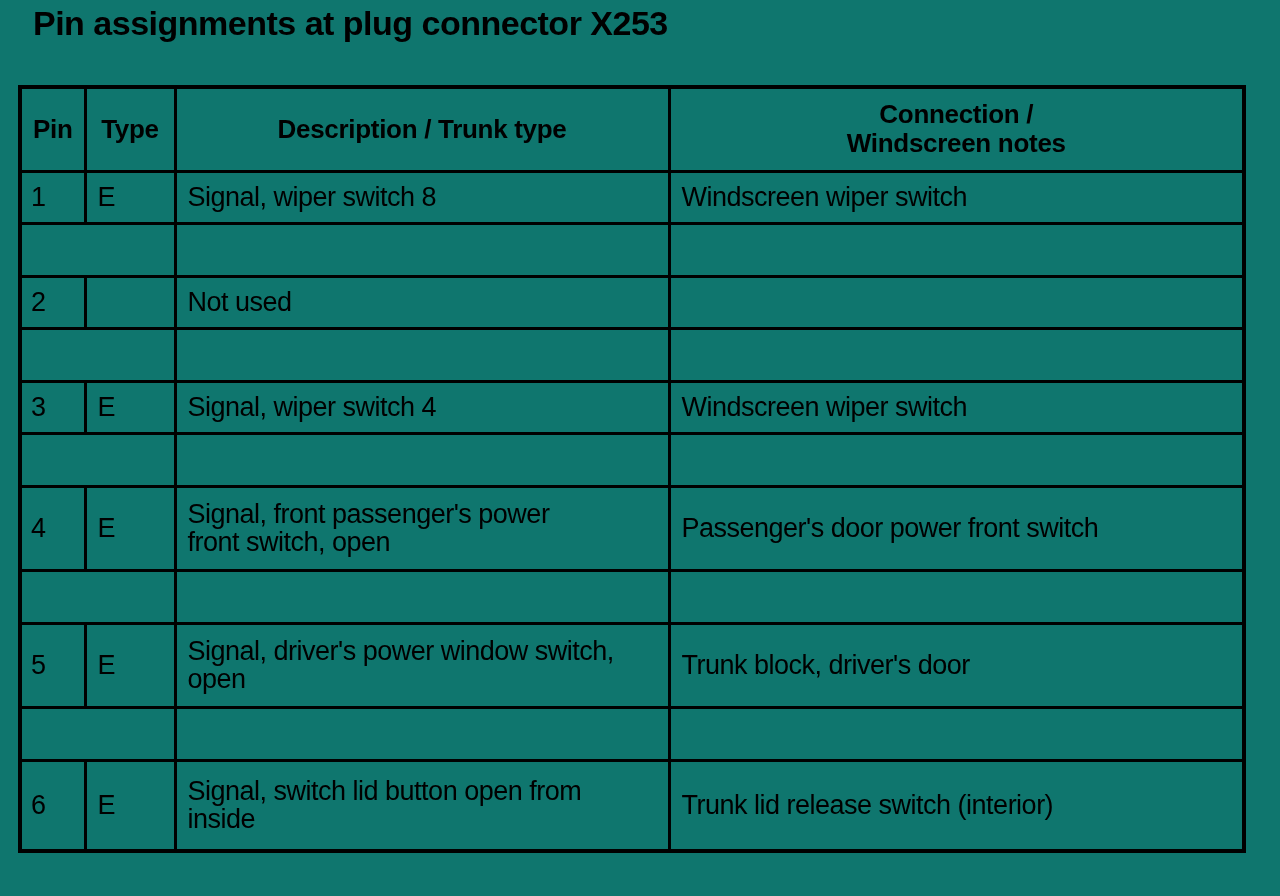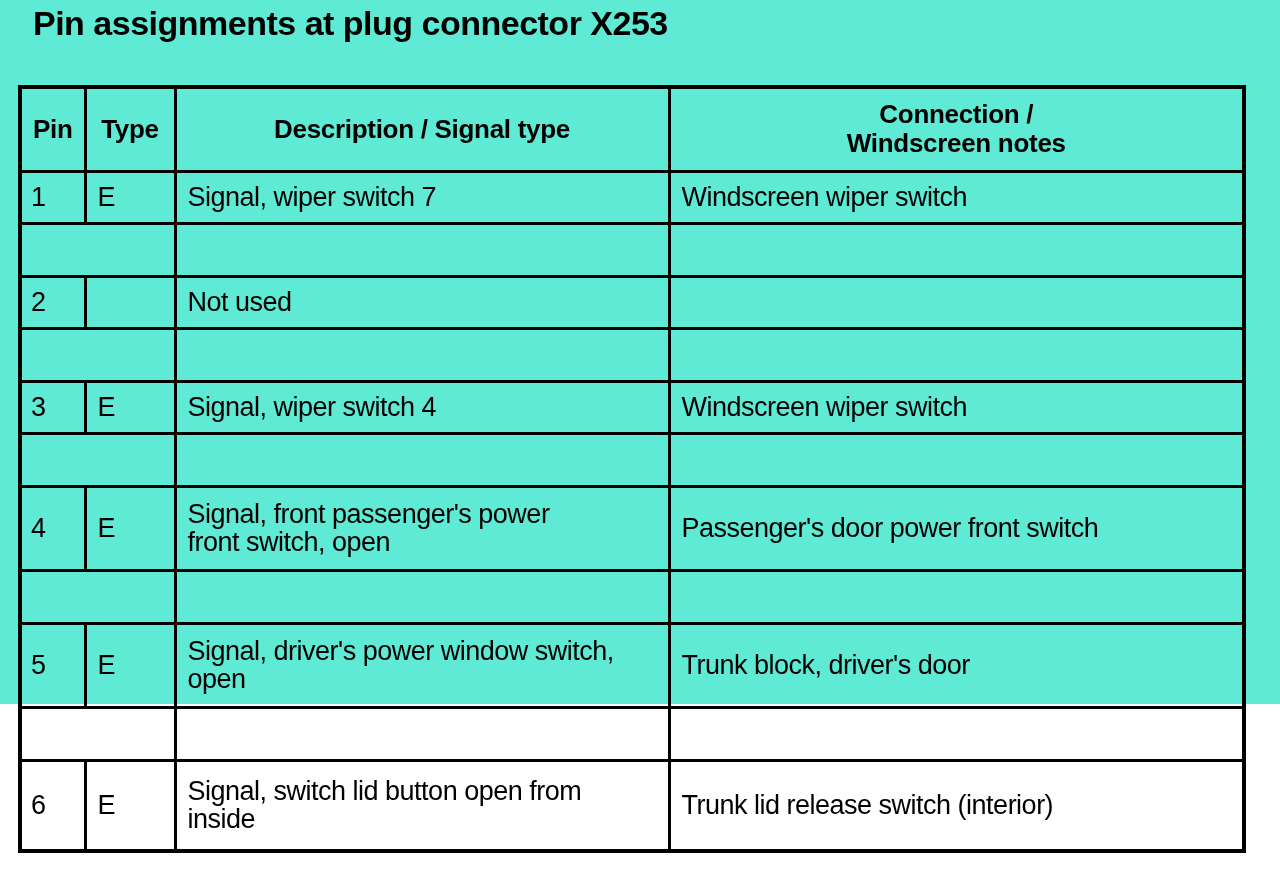--- a/index.html
+++ b/index.html
@@ -10,22 +10,22 @@
   body {
     width: 1280px;
     height: 896px;
     font-family: "Liberation Sans", sans-serif;
     color: #000000;
     overflow: hidden;
   }
   .page {
     position: relative;
     width: 1280px;
-    height: 704px;
-    background: #5eead4;
+    height: 896px;
+    background: #0f766e;
   }
   .title {
     position: absolute;
     left: 33px;
     top: 4px;
     font-size: 34px;
     font-weight: bold;
     letter-spacing: -0.5px;
     white-space: nowrap;
   }
@@ -78,30 +78,30 @@
     <colgroup>
       <col style="width:65px">
       <col style="width:90px">
       <col style="width:494px">
       <col style="width:575px">
     </colgroup>
     <thead>
       <tr class="hhdr">
         <th>Pin</th>
         <th>Type</th>
-        <th>Description / Signal type</th>
+        <th>Description / Trunk type</th>
         <th class="pre">Connection /
 Windscreen notes</th>
       </tr>
     </thead>
     <tbody>
       <tr class="hrow">
         <td class="pin">1</td>
         <td class="type">E</td>
-        <td class="desc pre">Signal, wiper switch 7</td>
+        <td class="desc pre">Signal, wiper switch 8</td>
         <td class="conn">Windscreen wiper switch</td>
       </tr>
       <tr class="hsp">
         <td colspan="2"></td>
         <td></td>
         <td></td>
       </tr>
       <tr class="hrow">
         <td class="pin">2</td>
         <td class="type"></td>

